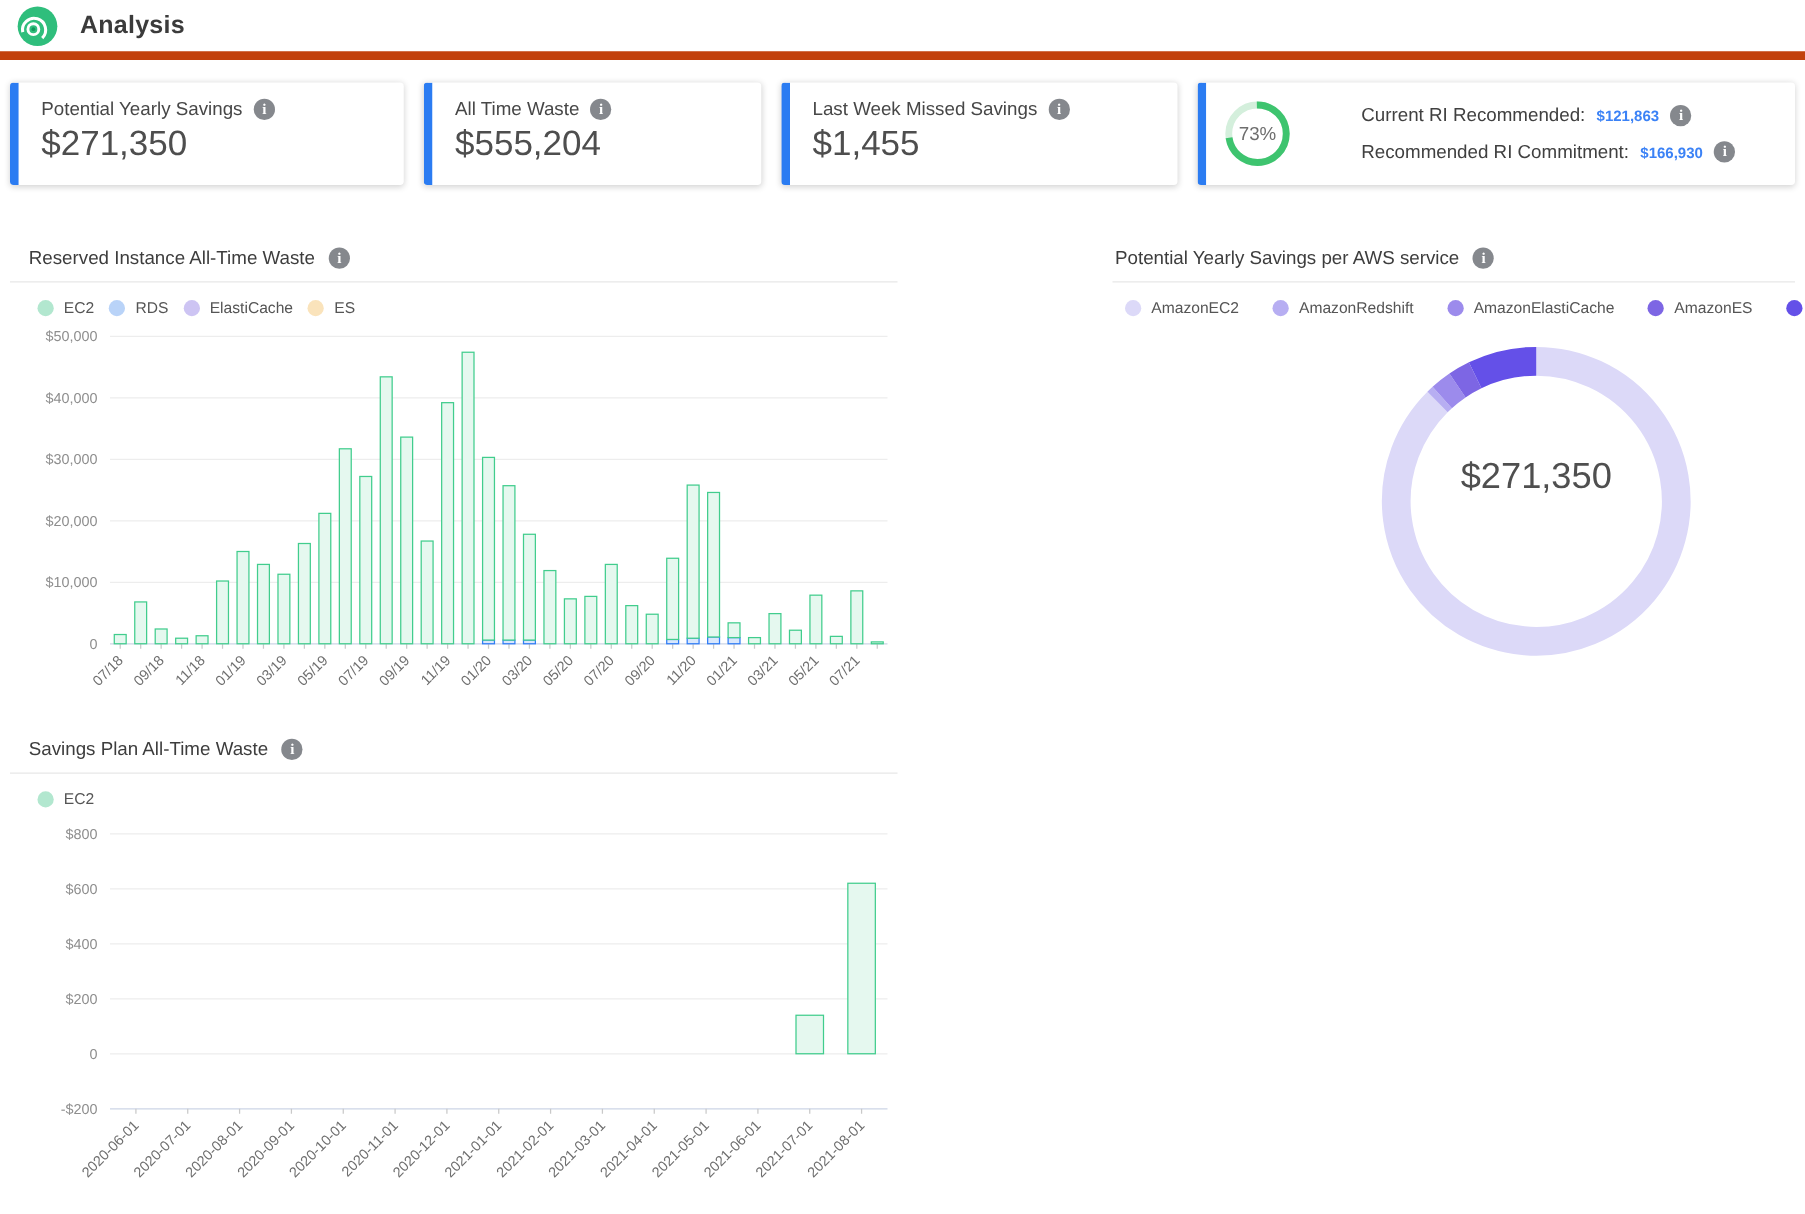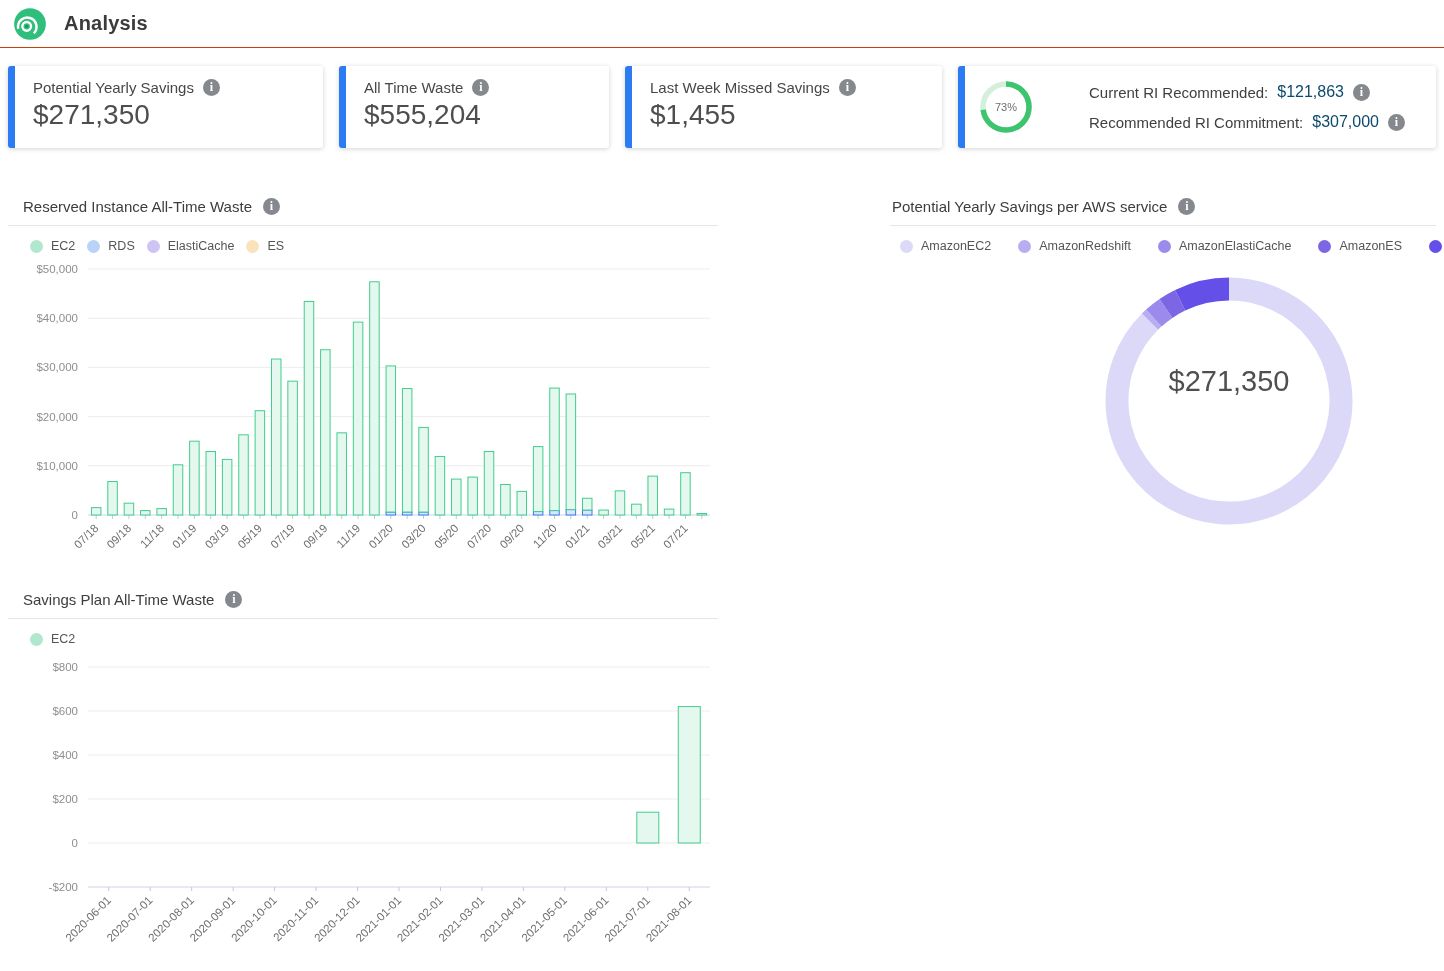--- a/index.html
+++ b/index.html
@@ -3,40 +3,40 @@
 <meta charset="utf-8">
 <style>
   * { box-sizing: border-box; }
   html,body { margin:0; padding:0; }
   body {
     width:1444px; height:971px; overflow:hidden;
     background:#ffffff; color:#444;
     font-family:"Liberation Sans", sans-serif;
   }
   
-  .header { height:48px; border-bottom:1px solid #c2410c; display:flex; align-items:center; padding-left:13px; }
+  .header { height:48px; border-bottom:7px solid #c2410c; display:flex; align-items:center; padding-left:13px; }
   .header-title { font-size:20px; font-weight:700; color:#3b3b3b; margin-left:17px; letter-spacing:.2px; }
   
   .cards { display:flex; gap:16px; padding:0 8px; margin-top:18px; }
   .card { background:#fff; border-radius:3px; height:82px; padding:13px 18px;
           border-left:7px solid #2b7cf2; box-shadow:0 1px 5px rgba(0,0,0,.18); }
   .card-1 { width:315px; } .card-2 { width:270px; } .card-3 { width:317px; }
   .card-4 { flex:1; display:flex; align-items:center; padding:10px 18px 10px 14px; }
   .card-label { font-size:15px; color:#474747; display:flex; align-items:center; gap:9px; }
   .card-value { font-size:28px; color:#4e4e4e; margin-top:3px; }
   .info-icon { width:17px; height:17px; border-radius:50%; background:#85888d; color:#fff;
                font-family:"Liberation Serif", serif; font-size:12px; font-weight:700;
                line-height:17px; text-align:center; display:inline-block; flex:0 0 auto; }
   .info-icon::before { content:"i"; }
   .ring-wrap { position:relative; width:54px; height:54px; flex:0 0 auto; }
   .ring-label { position:absolute; inset:0; display:flex; align-items:center; justify-content:center;
-                font-size:11px; color:#6e6e6e; }
+                font-size:15px; color:#6e6e6e; }
   .commit-rows { margin-left:56px; display:flex; flex-direction:column; gap:12px; }
   .commit-row { font-size:15px; color:#404040; display:flex; align-items:center; gap:9px; }
-  .commit-value { font-weight:400; font-size:16px; color:#0c4a6e; }
+  .commit-value { font-weight:700; font-size:12px; color:#3b82f6; }
   
   .main { display:grid; grid-template-columns:710px 546px; column-gap:172px; padding:0 8px; margin-top:50px; }
   .section-title-row { display:flex; align-items:center; gap:11px; font-size:15px; font-weight:400; color:#3d3d3d; }
   .pad-left { padding-left:15px; }
   .section-divider { border-bottom:1px solid #e7e7e7; margin-top:10px; }
   .legend-row { display:flex; gap:12px; margin:13px 0 0 22px; font-size:12.5px; color:#555; }
   .legend-row.wide { gap:27px; margin-left:10px; }
   .legend-item { display:flex; align-items:center; }
   .legend-dot { width:13px; height:13px; border-radius:50%; display:inline-block; margin-right:8px; }
   svg.chart { display:block; margin-top:6px; }
@@ -93,21 +93,21 @@
       <span class="ring-label">73%</span>
     </div>
     <div class="commit-rows">
       <div class="commit-row">
         <span>Current RI Recommended:</span>
         <span class="commit-value">$121,863</span>
         <span class="info-icon"></span>
       </div>
       <div class="commit-row">
         <span>Recommended RI Commitment:</span>
-        <span class="commit-value">$307,000</span>
+        <span class="commit-value">$166,930</span>
         <span class="info-icon"></span>
       </div>
     </div>
   </div>
 </div>
 
 <div class="main">
 
   <div>
     <div class="ri-section">

